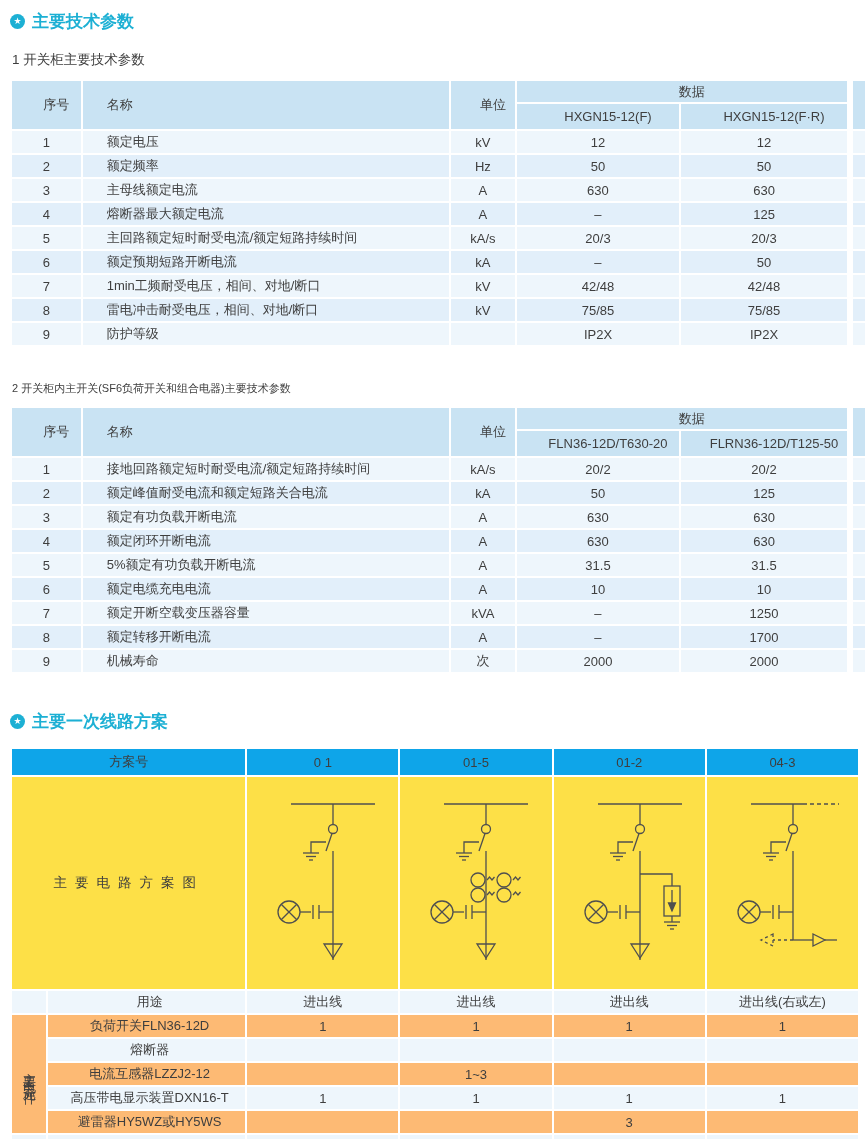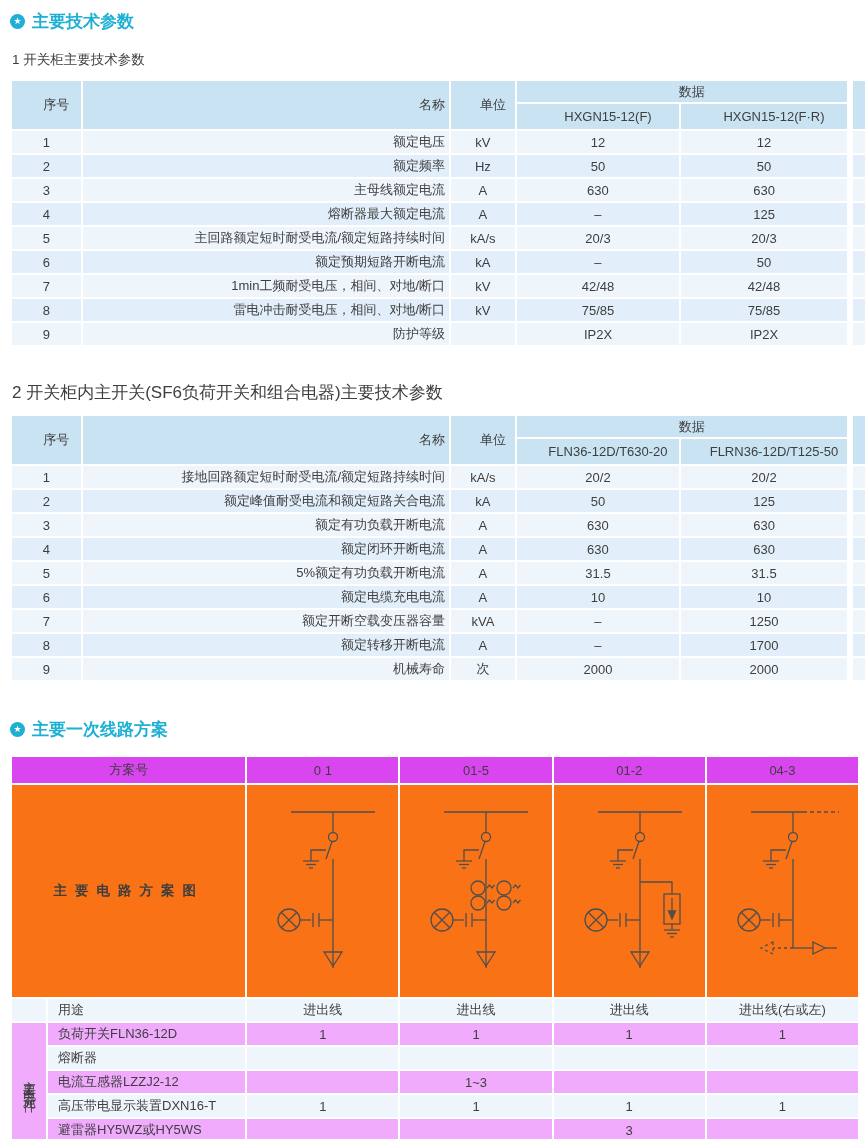--- a/index.html
+++ b/index.html
@@ -12,45 +12,45 @@
     display:flex;align-items:center;gap:7px;
     margin:10px 0 0 10px;color:#1db0d4;
     font-size:17px;font-weight:bold;
   }
   .star-icon{
     flex:0 0 auto;width:15px;height:15px;border-radius:50%;
     background:#1db0d4;color:#ffffff;font-size:9px;line-height:15px;
     text-align:center;font-weight:normal;
   }
   .caption{font-size:13.5px;margin:18px 0 10px 12px;}
-  .caption2{font-size:17px;margin:34px 17px 10px 12px;}
+  .caption2{font-size:11px;margin:34px 17px 10px 12px;}
   .title2{margin-top:36px;}
 
   table{border-collapse:collapse;table-layout:fixed;margin-left:10px;}
   td,th{
     border:2px solid #ffffff;font-size:13px;font-weight:normal;
     padding:0 4px;height:22px;text-align:center;overflow:hidden;
     white-space:nowrap;
   }
   .ptable{width:857px;}
   .ptable thead th{background:#c9e3f3;padding-left:24px;}
   .ptable thead tr:first-child th{height:21px;}
   .ptable thead tr:last-child th{height:25px;margin-left:40px;}
   .ptable tbody td{background:#eef6fc;}
   .ptable tbody tr.even td{background:#e2effa;}
-  .name-col{text-align:right;padding-left:24px;}
+  .name-col{text-align:left;padding-left:24px;}
   .sliver{border-left-width:6px !important;}
 
   .stable{width:850px;margin-top:14px;}
   .stable td{background:#eef6fc;}
-  .stable tr.shead td{background:#d946ef;height:26px;}
-  .stable tr.diagrow td{background:#f97316;height:212px;font-weight:bold;}
-  .stable tr.rdark td{background:#f0abfc;}
+  .stable tr.shead td{background:#0ea5e9;height:26px;}
+  .stable tr.diagrow td{background:#fde047;height:212px;}
+  .stable tr.rdark td{background:#fdba74;}
   .diaglabel{letter-spacing:8px;font-size:13.5px;}
-  .label-col{text-align:left;padding-left:10px;}
+  .label-col{text-align:center;padding-left:10px;}
   .vlabel{
     writing-mode:vertical-lr;text-orientation:upright;
     letter-spacing:4px;padding:4px 0;font-size:13px;
   }
   .size-val{font-size:12px;letter-spacing:-0.3px;}
   .diagcell svg{display:block;margin:0 auto;}
   .ckt{fill:none;stroke:#4f4f4f;stroke-width:1.3;}
 </style>
 </head>
 <body>

